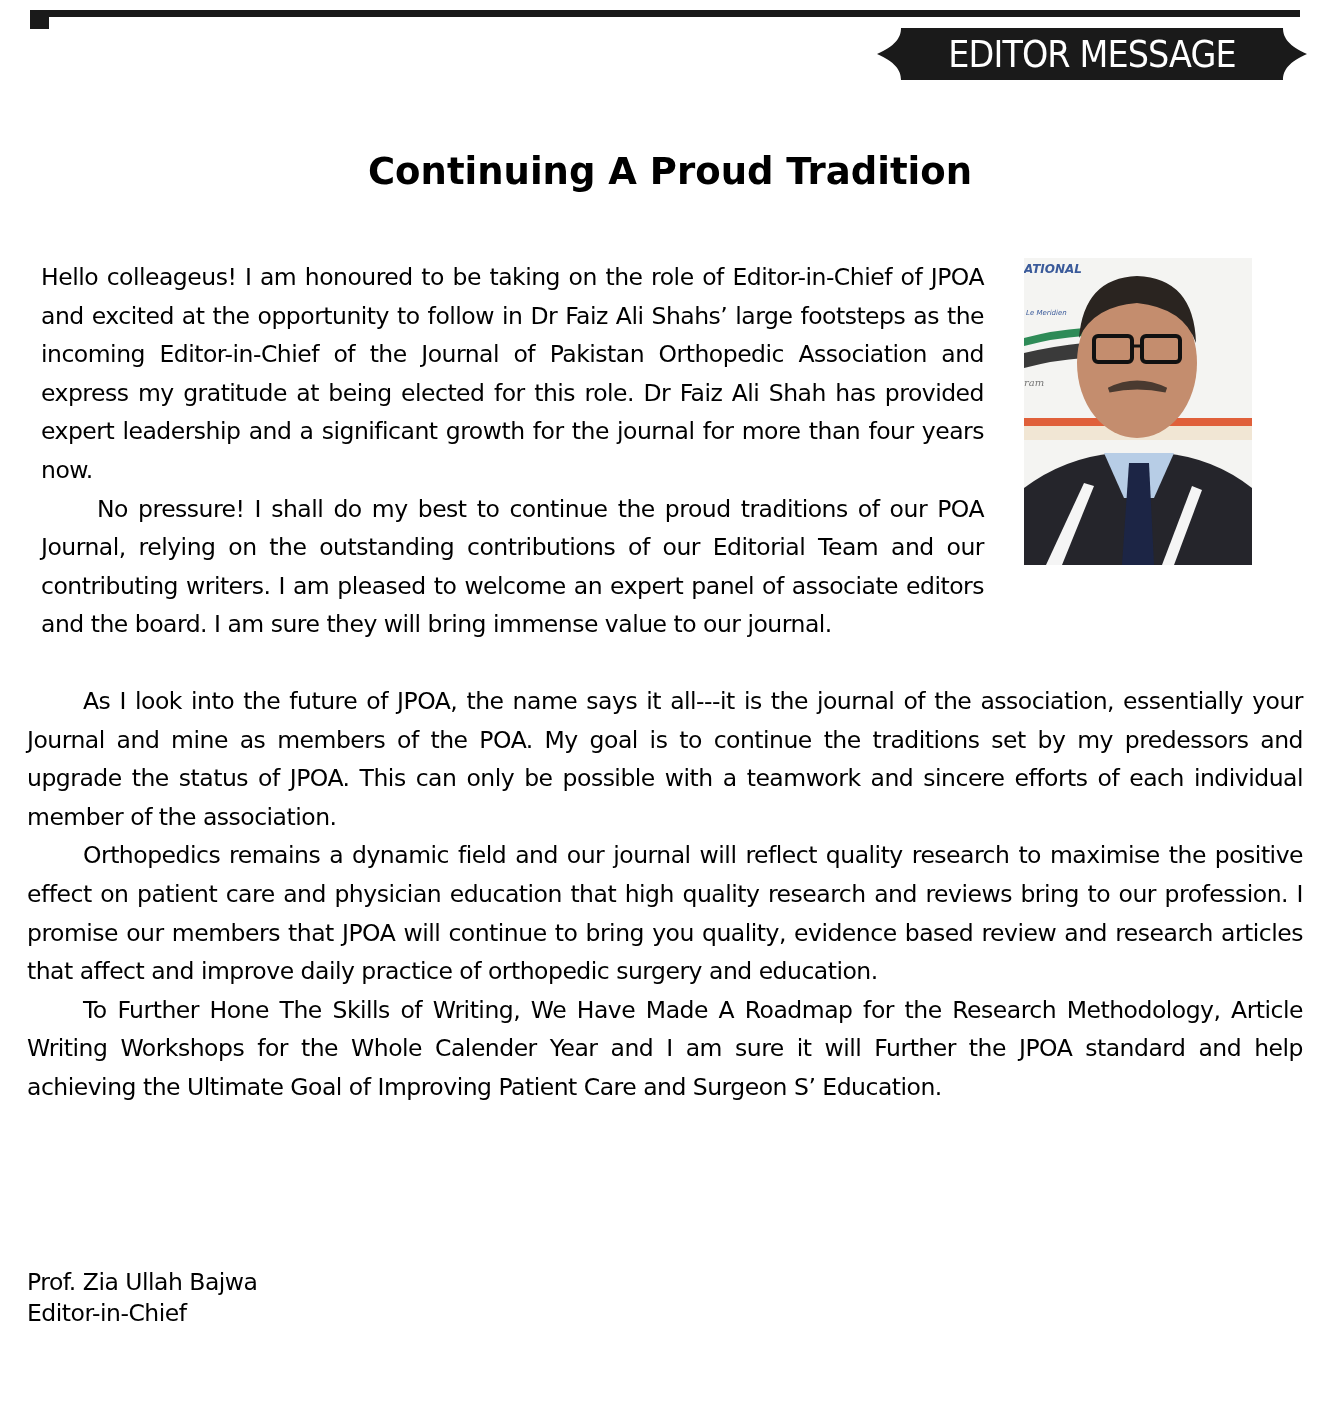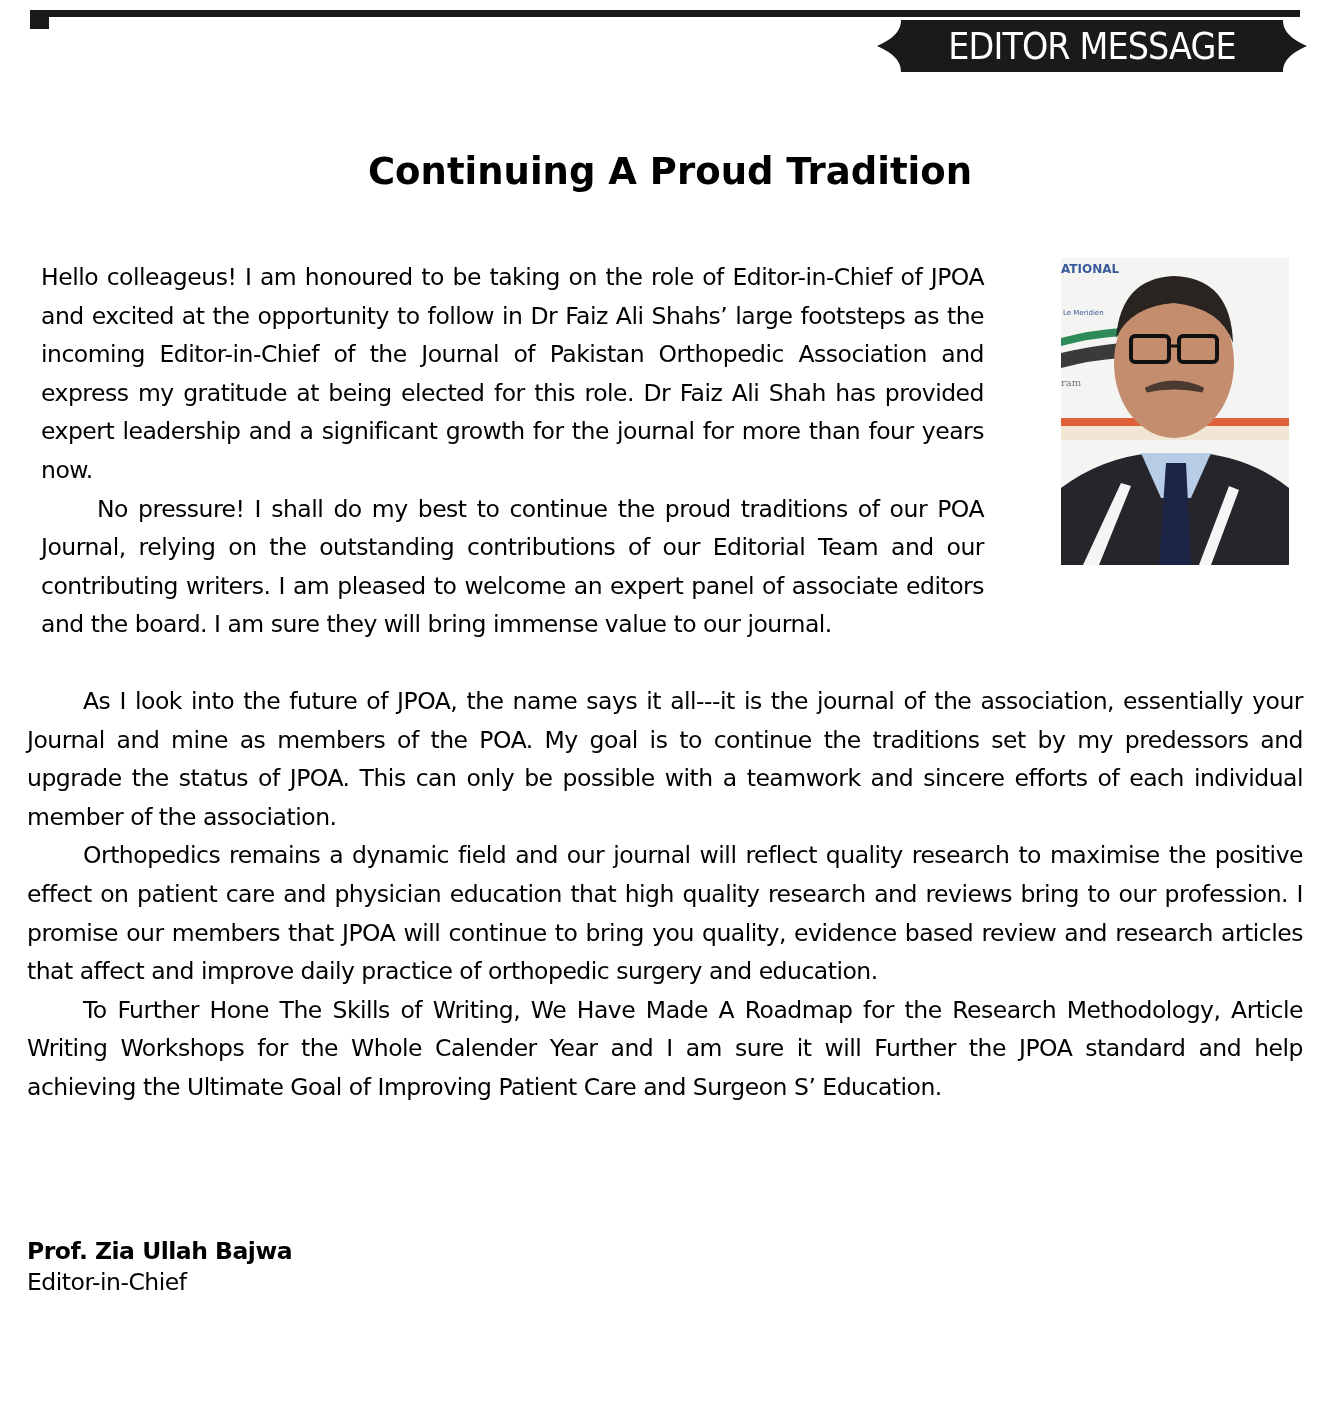--- a/index.html
+++ b/index.html
@@ -1,34 +1,34 @@
 <!DOCTYPE html>
 <html><head>
 <meta charset="utf-8">
 <style>
   html, body { margin:0; padding:0; background:#fff; }
   body { width:1340px; height:1422px; position:relative; overflow:hidden;
          font-family:"DejaVu Sans", sans-serif; color:#000; }
   .topbar { position:absolute; left:30px; top:10px; width:1270px; height:7px; background:#1a1a1a; }
   .topnub { position:absolute; left:30px; top:10px; width:19px; height:19px; background:#1a1a1a; }
-  .badge { position:absolute; left:877px; top:20px; width:430px; height:52px;text-decoration:underline; }
+  .badge { position:absolute; left:877px; top:28px; width:430px; height:52px;text-decoration:underline; }
   .badge svg { position:absolute; left:0; top:0; }
   .badge-text { position:absolute; left:0; right:0; top:4px; text-align:center; color:#fff;
                 font-family:"DejaVu Sans", sans-serif; font-size:38px; letter-spacing:-1px; transform:scaleX(0.88); }
   .title { position:absolute; left:0; right:0; top:150px; text-align:center; font-weight:bold; font-size:37px;
            font-family:"DejaVu Sans", sans-serif; }
   .para { position:absolute; font-size:23.5px; line-height:38.6px; text-align:justify; letter-spacing:-0.5px; }
   .para p { margin:0; }
   .intro { left:41px; top:258px; width:943px; }
   .main { left:27px; top:682px; width:1276px; }
   .indent { text-indent:56px; }
-  .photo { position:absolute; left:1061px; top:258px; width:228px; height:307px; overflow:hidden; background:#eab308; }
+  .photo { position:absolute; left:1024px; top:258px; width:228px; height:307px; overflow:hidden; background:#eab308;font-style:italic; }
   .sign { position:absolute; left:27px; top:1236px; font-size:23.5px; letter-spacing:-0.5px; }
   .sign .line { line-height:31px; }
-  .sign .name { font-weight:bold; }
+  .sign .name { font-weight:normal; margin-top:31px; }
 </style>
 </head>
 <body>
 
 <div class="topbar"></div>
 <div class="topnub"></div>
 <div class="badge">
   <svg width="430" height="52" viewBox="0 0 430 52">
     <path d="M24 0 H406 C406 10 412 18 430 26 C412 34 406 42 406 52 H24 C24 42 18 34 0 26 C18 18 24 10 24 0 Z" fill="#1a1a1a"></path>
   </svg>

